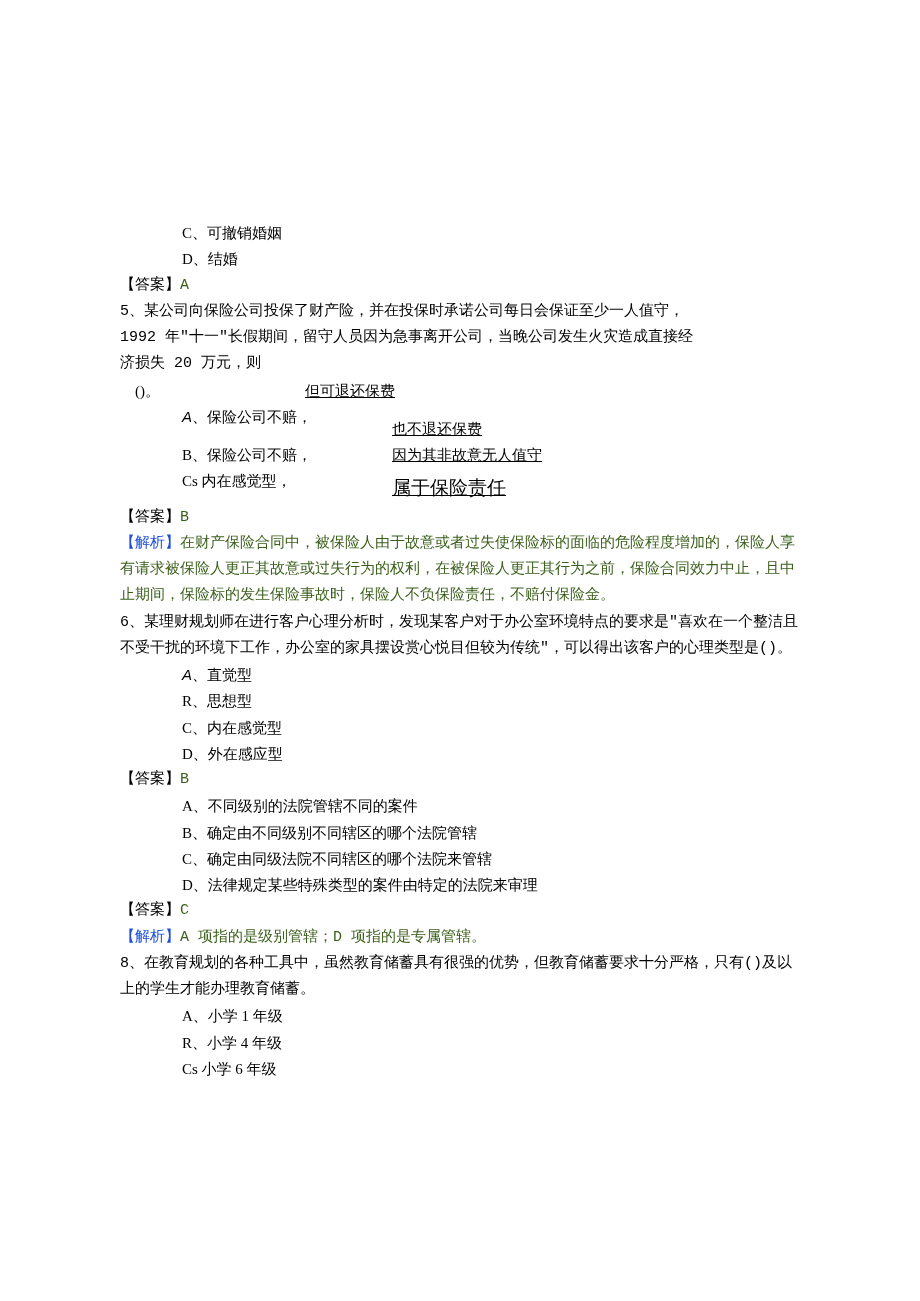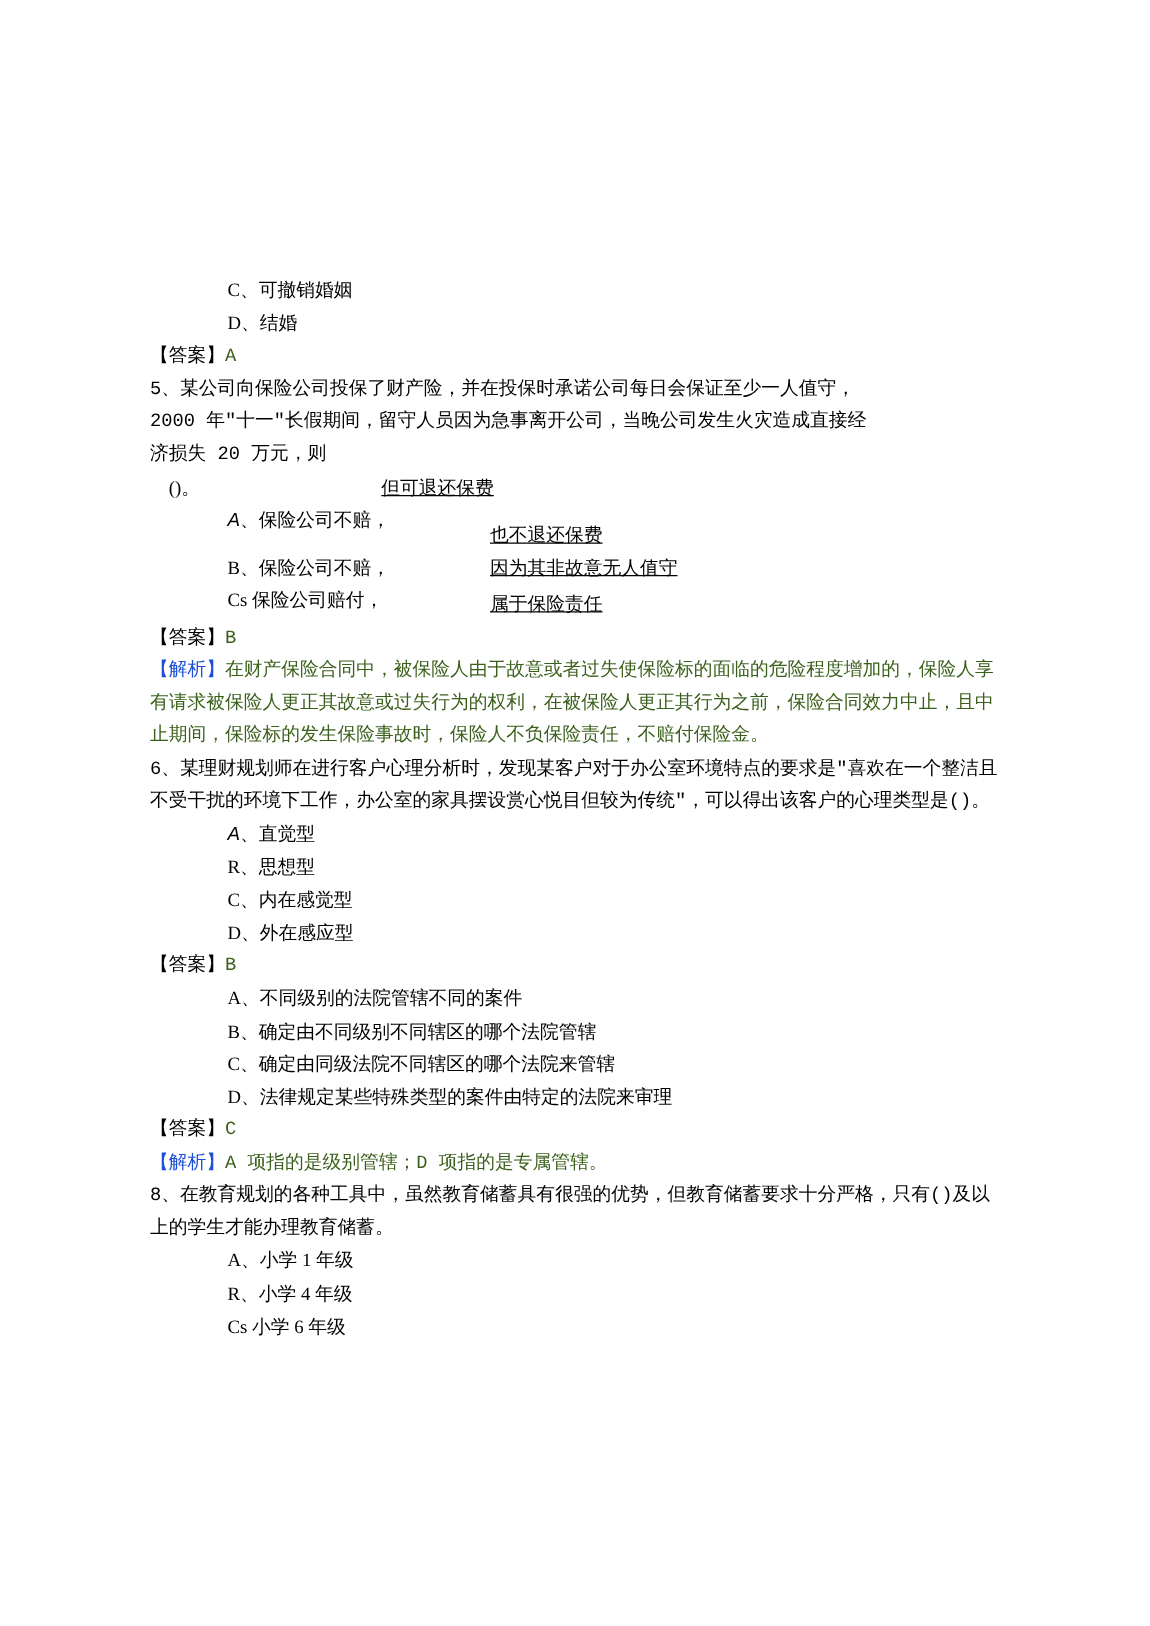--- a/index.html
+++ b/index.html
@@ -39,59 +39,59 @@
     }
     .q5-left {
       width: 170px;
       flex-shrink: 0;
     }
     .q5-right {
       flex: 1;
       text-decoration: underline;
     }
     .small-text {
-      font-size: 15px;
+      font-size: 19px;
     }
     .option-a {
       font-family: Arial, sans-serif;
       font-style: italic;
     }
   </style>
 </head>
 <body>
 
 <div class="page">
 
   <div class="indent-1">C、可撤销婚姻</div>
   <div class="indent-1">D、结婚</div>
   <div class="no-indent">
     <span class="answer-label">【答案】</span><span class="answer-letter">A</span>
   </div>
 
   <div class="no-indent">5、某公司向保险公司投保了财产险，并在投保时承诺公司每日会保证至少一人值守，</div>
-  <div class="no-indent">2000 年"十一"长假期间，留守人员因为急事离开公司，当晚公司发生火灾造成直接经</div>
+  <div class="no-indent">1992 年"十一"长假期间，留守人员因为急事离开公司，当晚公司发生火灾造成直接经</div>
   <div class="no-indent">济损失 20 万元，则</div>
 
   <div class="q5-line">
     <div class="q5-left" style="padding-left:15px;"><span>()。</span></div>
     <div class="q5-right"><span>但可退还保费</span></div>
   </div>
 
   <div class="q5-line">
     <div class="q5-left indent-1"><span class="option-a">A</span><span>、保险公司不赔，</span></div>
     <div class="q5-right" style="padding-left:40px;margin-top:12px;"><span>也不退还保费</span></div>
   </div>
 
   <div class="q5-line">
     <div class="q5-left indent-1"><span>B、保险公司不赔，</span></div>
     <div class="q5-right" style="padding-left:40px;"><span>因为其非故意无人值守</span></div>
   </div>
 
   <div class="q5-line">
-    <div class="q5-left indent-1"><span>Cs 保险公司赔付，</span></div>
+    <div class="q5-left indent-1"><span>Cs 内在感觉型，</span></div>
     <div class="q5-right small-text" style="padding-left:40px; padding-top:3px;"><span>属于保险责任</span></div>
   </div>
 
   <div class="no-indent">
     <span class="answer-label">【答案】</span><span class="answer-letter">B</span>
   </div>
   <div class="no-indent">
     <span class="analysis-label">【解析】</span><span class="analysis-text">在财产保险合同中，被保险人由于故意或者过失使保险标的面临的危险程度增加的，保险人享有请求被保险人更正其故意或过失行为的权利，在被保险人更正其行为之前，保险合同效力中止，且中止期间，保险标的发生保险事故时，保险人不负保险责任，不赔付保险金。</span>
   </div>
 

